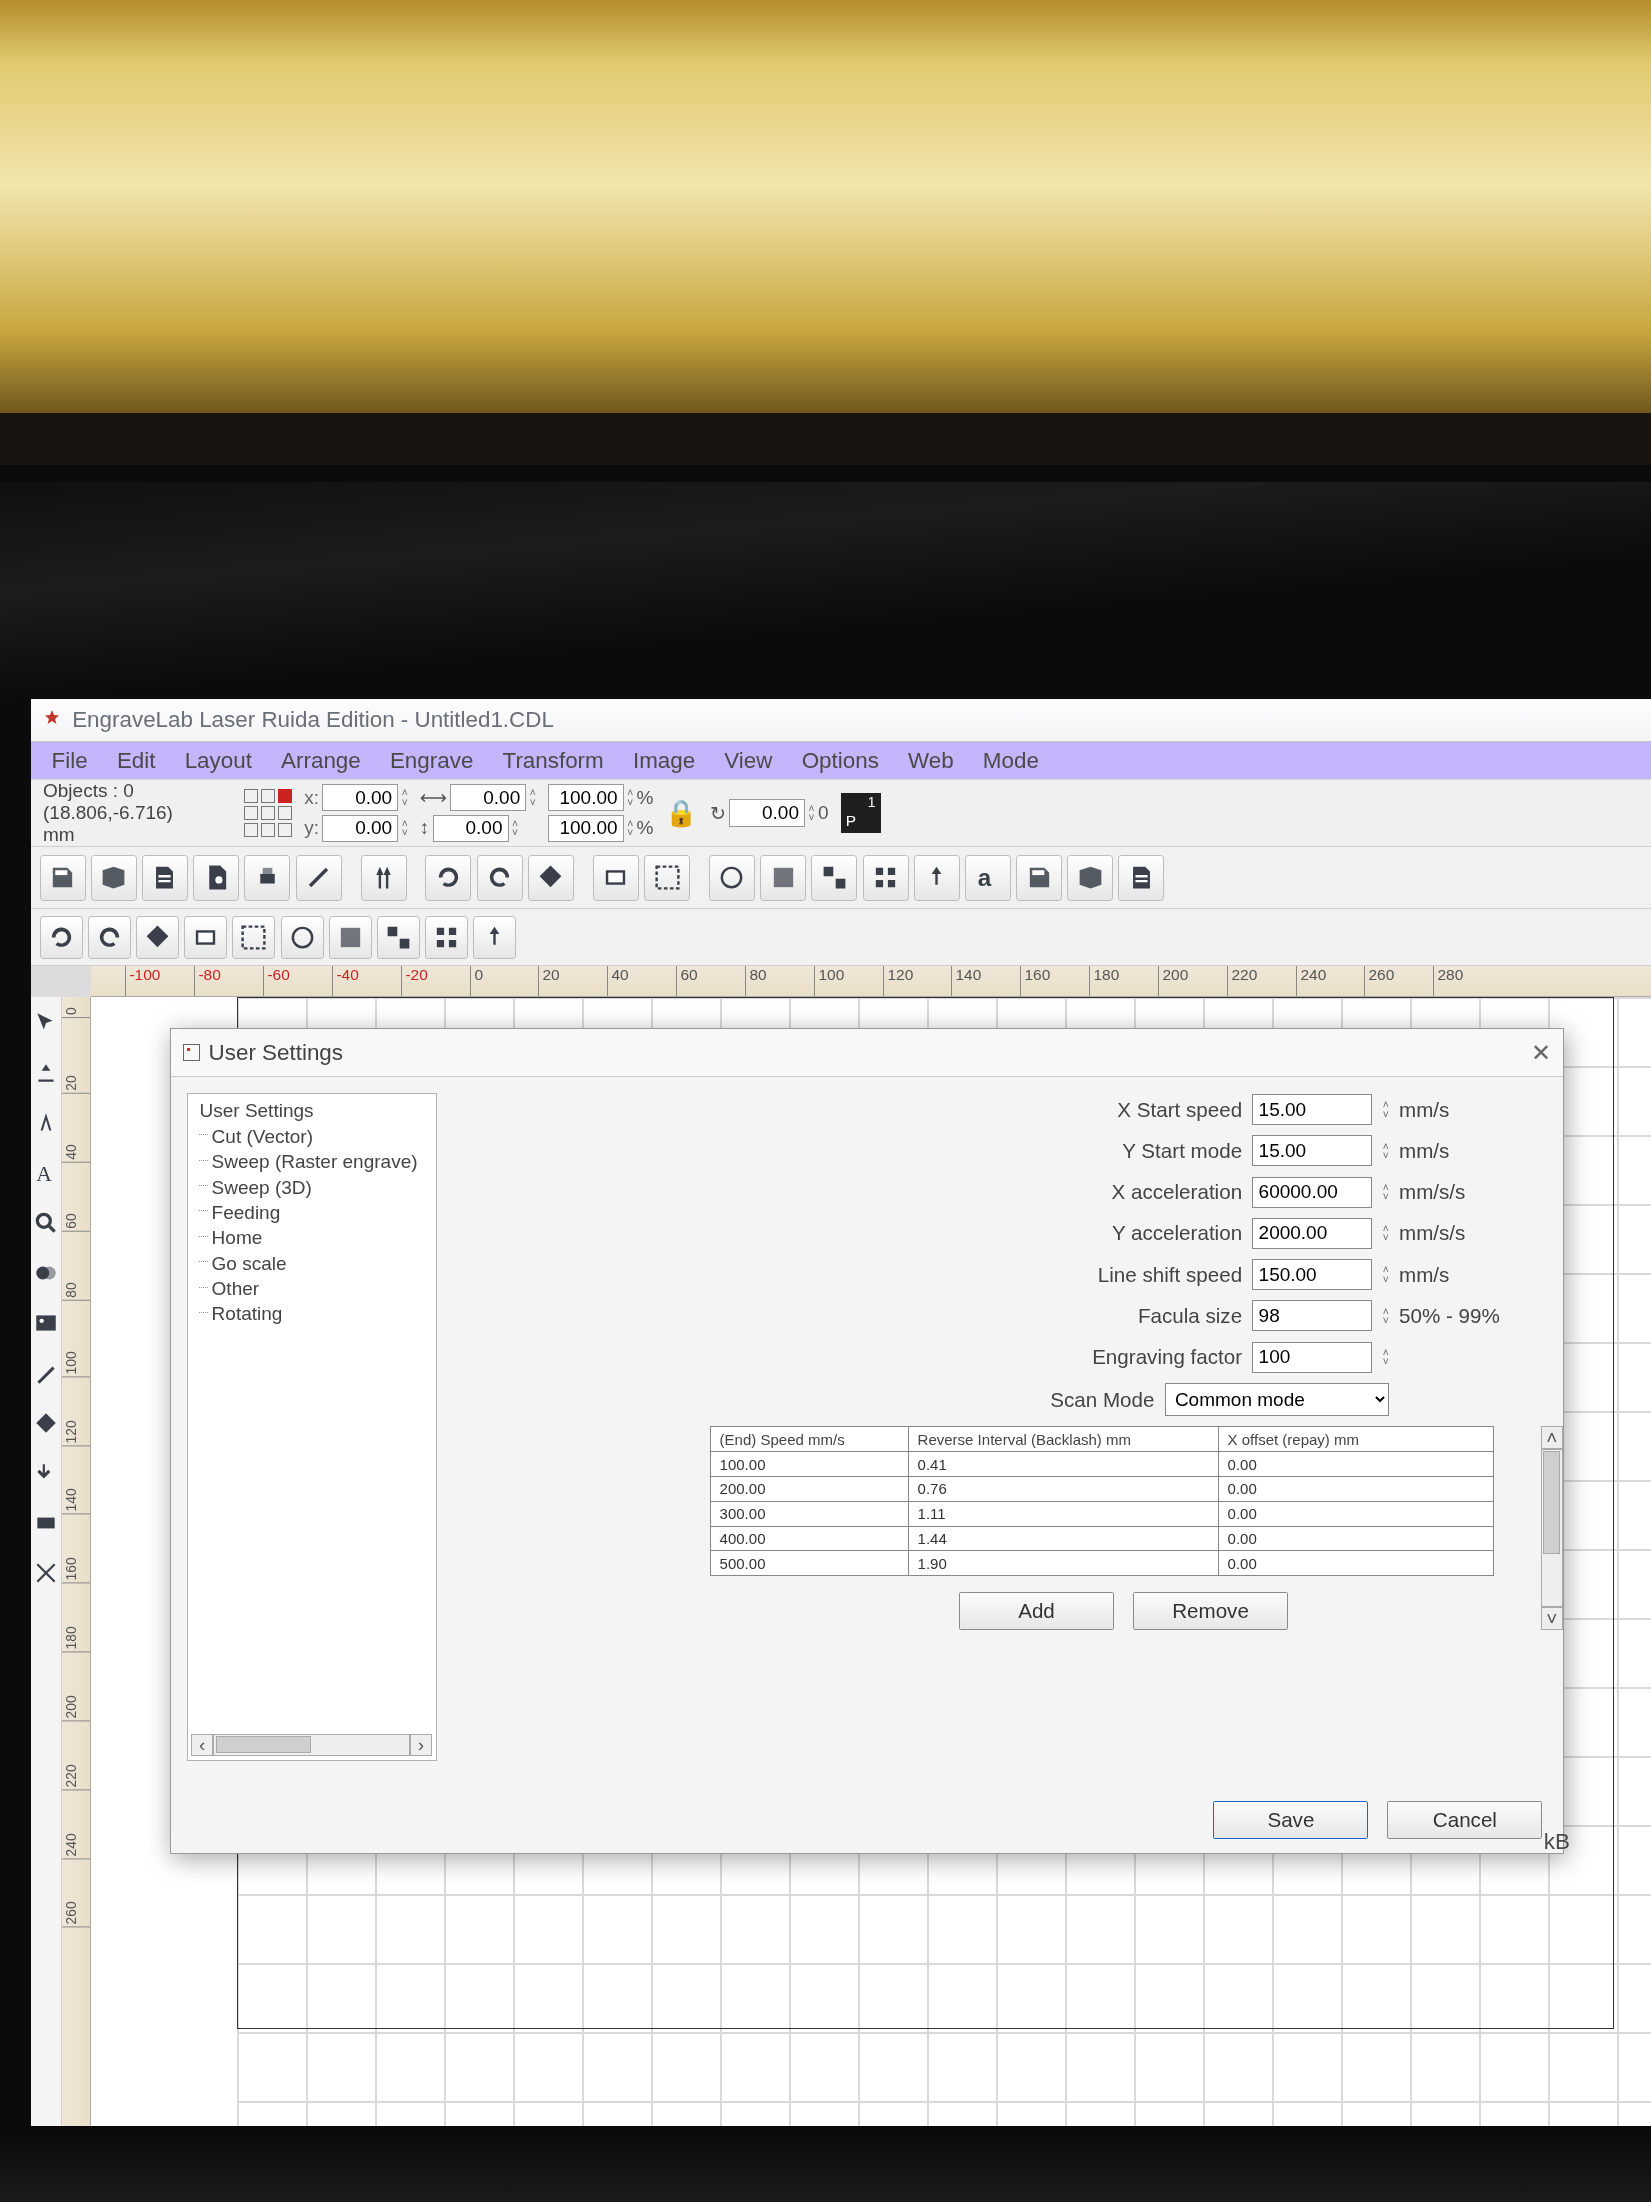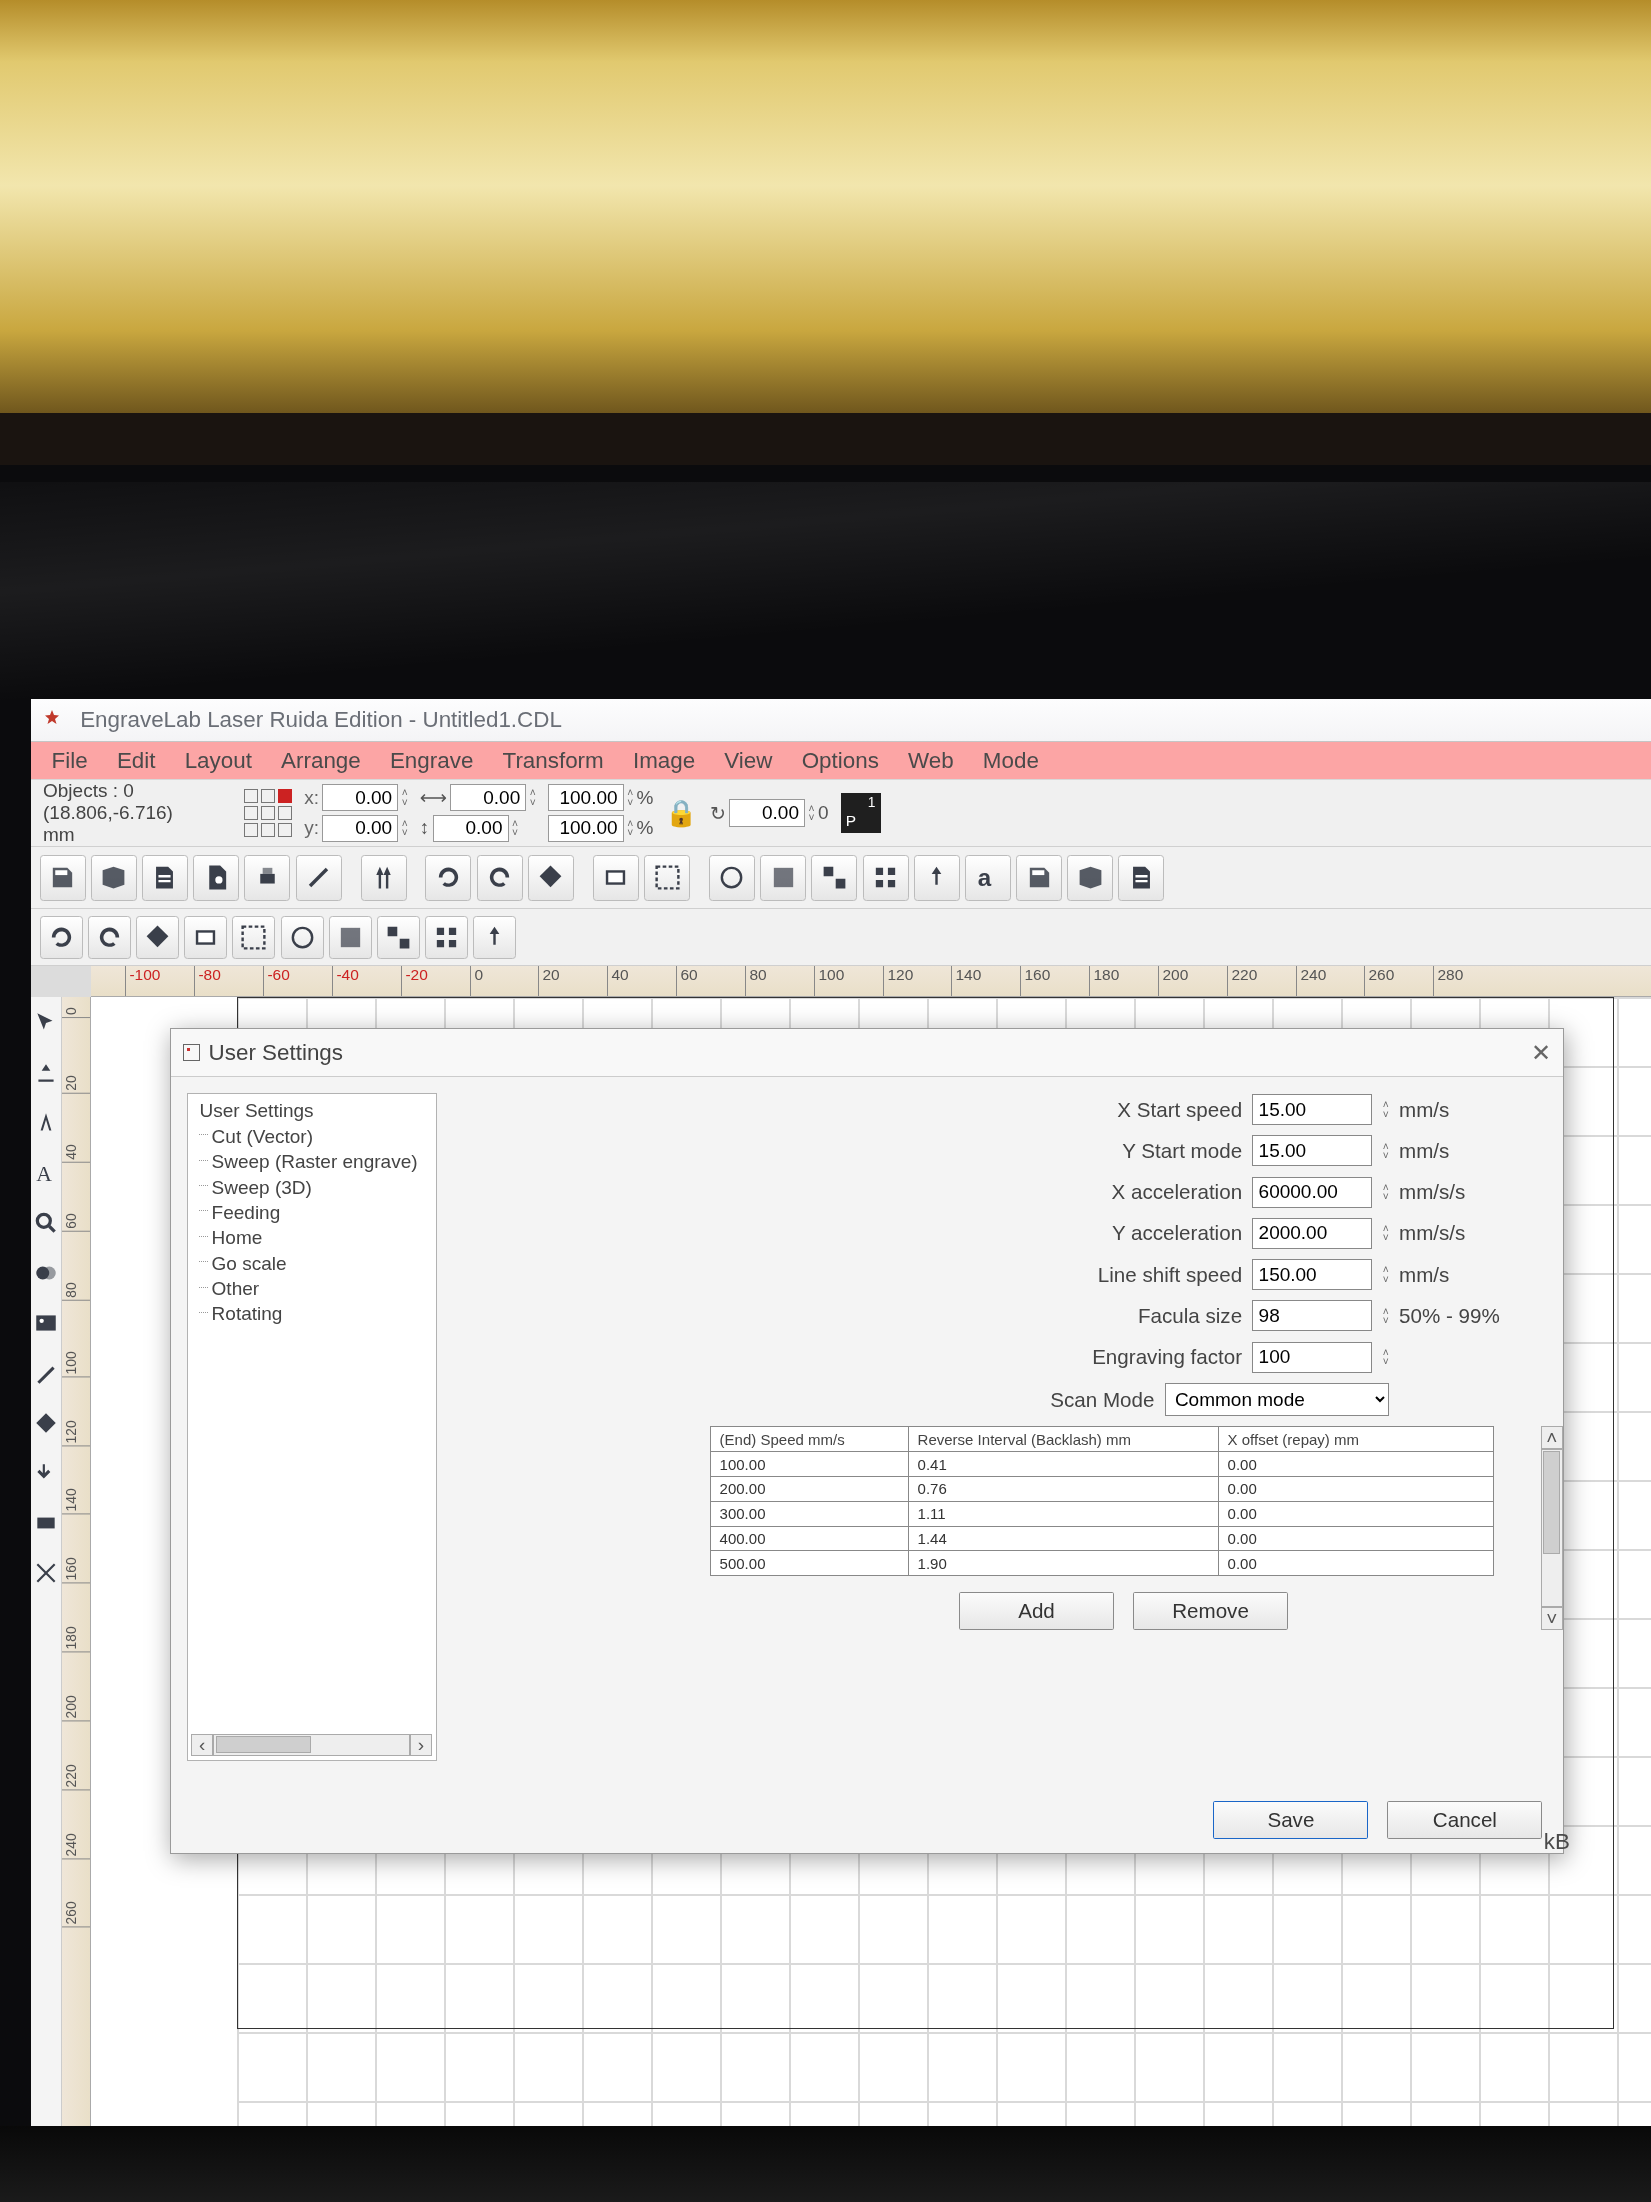--- a/index.html
+++ b/index.html
@@ -4,26 +4,26 @@
 <style>
   * { box-sizing: border-box; margin: 0; padding: 0; }
   html, body { width: 1652px; height: 2203px; font-family: "Segoe UI", Tahoma, sans-serif; font-size: 19px; background: #000; overflow: hidden; }
   .photo-wrap { position: relative; width: 1652px; height: 2203px; }
   .desk-top { width: 100%; height: 465px; background: linear-gradient(180deg,#b58d2a 0%,#e1c96f 15%,#f2e6ad 45%,#c9a73f 80%,#70571d 100%); border-bottom: 52px solid #1a1410; position: relative; }
   .monitor-bezel { position: absolute; top: 465px; left: 0; right: 0; bottom: 0; background: #0b0b0d; }
   .monitor-gloss { position: absolute; top: 482px; left: 0; width: 100%; height: 224px; background: linear-gradient(175deg, rgba(255,255,255,0.02) 0%, rgba(255,255,255,0.07) 30%, rgba(0,0,0,0) 60%); }
 
   .screen { position: absolute; top: 699px; left: 31px; width: 1621px; height: 1428px; background: #dcdcdc; overflow: hidden; }
 
-  .titlebar { display:flex; align-items:center; height: 43px; background: linear-gradient(#fdfdfe,#f4f4f6); border-bottom: 0.9px solid #c5c5c5; padding: 0 8.6px; gap: 8px; }
+  .titlebar { display:flex; align-items:center; height: 43px; background: linear-gradient(#fdfdfe,#f4f4f6); border-bottom: 0.9px solid #c5c5c5; padding: 0 8.6px; }
   .titlebar .logo { width: 24px; height: 24px; margin-right: 8.6px; }
   .titlebar .logo svg { width:100%; height:100%; }
   .title-text { color:#6a6e76; font-size: 22.4px; }
 
-  .menubar { display:flex; gap: 8.6px; height: 38px; align-items:center; background:#fca5a5; border-bottom: 0.9px solid #d8d8d8; padding: 0 10.3px; color:#4a4a4a; font-size: 22.4px; }
+  .menubar { display:flex; gap: 8.6px; height: 38px; align-items:center; background:#c4b5fd; border-bottom: 0.9px solid #d8d8d8; padding: 0 10.3px; color:#4a4a4a; font-size: 22.4px; }
   .menubar span { padding: 3.4px 10.3px; cursor: default; }
 
   .propbar { display:flex; align-items:center; height: 67px; background:#f0f0f0; border-bottom: 0.9px solid #d0d0d0; padding: 3.4px 12px; color:#444; font-size: 19px; gap: 12px; }
   .propbar .objinfo { width: 189px; line-height: 1.15; }
   .mini-icons { display:grid; grid-template-columns: repeat(3,13.8px); grid-template-rows: repeat(3,13.8px); gap: 3.4px; }
   .mini-icons div { border: 1.7px solid #777; }
   .mini-icons .filled { background:#c22; border-color:#c22; }
   .coord { display:flex; align-items:center; gap:3.4px; }
   .coord label { color:#666; }
   .coord input { width: 76px; height: 27.5px; border: 0.9px solid #999; background:#fff; text-align:right; padding-right:5.2px; font-size: 19px; }

